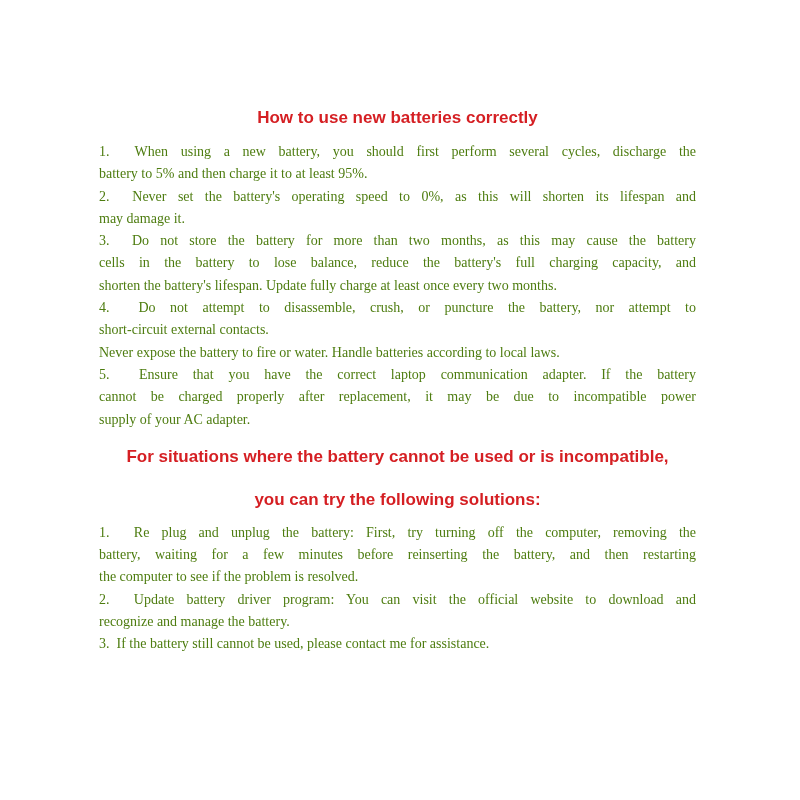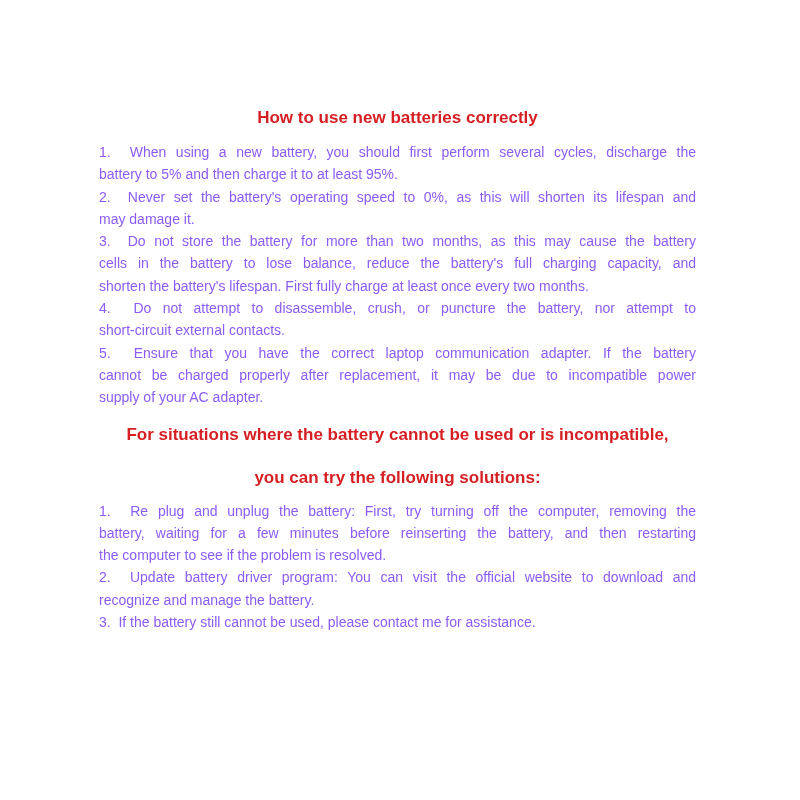--- a/index.html
+++ b/index.html
@@ -29,21 +29,22 @@
     color: #d51f23;
   }
   .red-title.t2a { margin: 14px 0 0 0; }
   .red-title.t2b { margin: 19px 0 10px 0; }
   .body-block { color: #3d3d3d; font-size: 14px; }
   .ln {
     line-height: 22.3px;
     height: 22.3px;
     white-space: normal;
     text-align: left;
-    color: #8b5cf6;
+    color: #4d7c0f;
+    font-family: Liberation Serif, serif;
   }
   .ln.j {
     text-align: justify;
     text-align-last: justify;
   }
 </style>
 </head>
 <body>
 
 <div class="page">
@@ -51,23 +52,24 @@
 
     <h1 class="red-title">How to use new batteries correctly</h1>
 
     <div class="body-block">
       <div class="ln j">1.&nbsp; When using a new battery, you should first perform several cycles, discharge the</div>
       <div class="ln">battery to 5% and then charge it to at least 95%.</div>
       <div class="ln j">2.&nbsp; Never set the battery's operating speed to 0%, as this will shorten its lifespan and</div>
       <div class="ln">may damage it.</div>
       <div class="ln j">3.&nbsp; Do not store the battery for more than two months, as this may cause the battery</div>
       <div class="ln j">cells in the battery to lose balance, reduce the battery's full charging capacity, and</div>
-      <div class="ln">shorten the battery's lifespan. First fully charge at least once every two months.</div>
+      <div class="ln">shorten the battery's lifespan. Update fully charge at least once every two months.</div>
       <div class="ln j">4.&nbsp; Do not attempt to disassemble, crush, or puncture the battery, nor attempt to</div>
       <div class="ln">short-circuit external contacts.</div>
+      <div class="ln">Never expose the battery to fire or water. Handle batteries according to local laws.</div>
       <div class="ln j">5.&nbsp; Ensure that you have the correct laptop communication adapter. If the battery</div>
       <div class="ln j">cannot be charged properly after replacement, it may be due to incompatible power</div>
       <div class="ln">supply of your AC adapter.</div>
     </div>
 
     <h2 class="red-title t2a">For situations where the battery cannot be used or is incompatible,</h2>
     <h2 class="red-title t2b">you can try the following solutions:</h2>
 
     <div class="body-block">
       <div class="ln j">1.&nbsp; Re plug and unplug the battery: First, try turning off the computer, removing the</div>

